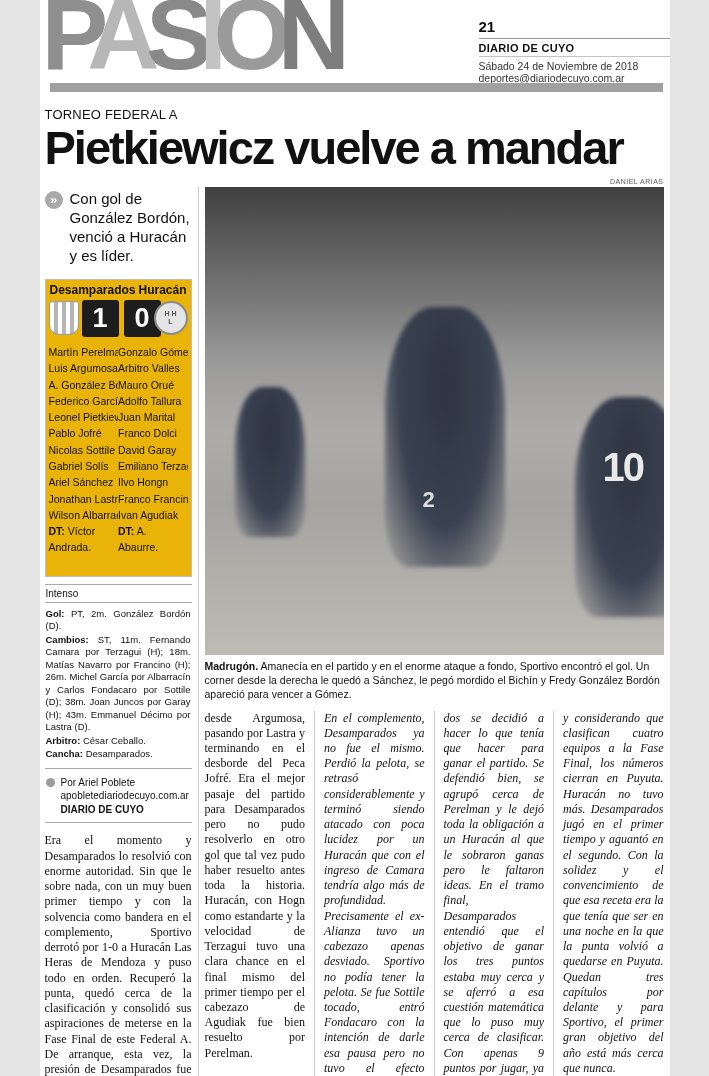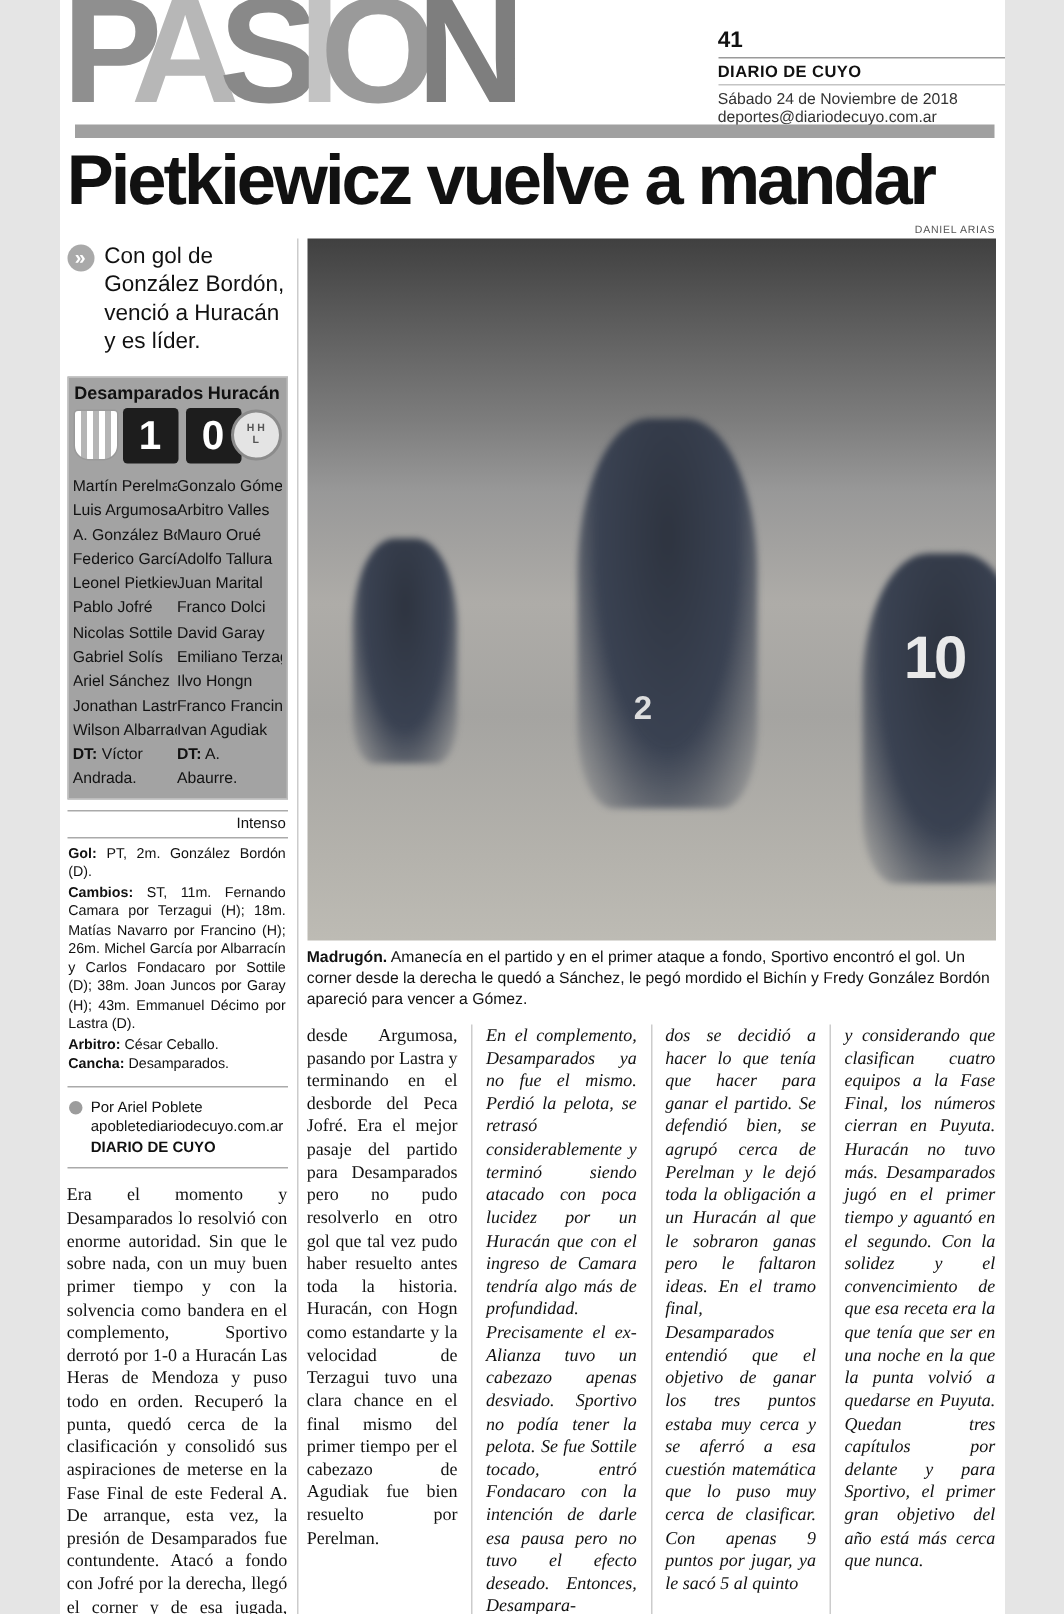--- a/index.html
+++ b/index.html
@@ -28,37 +28,37 @@
 
   
   .story { display:flex; }
   .left-rail { width:154px; flex:none; border-right:1px solid #ccc; padding-right:6px; }
   .right-area { flex:1; padding-left:6px; min-width:0; }
 
   .lead { display:flex; gap:7px; font-size:15px; line-height:1.27; padding-top:2px; }
   .lead-icon { flex:none; width:18px; height:18px; border-radius:50%; background:#a9a9a9; color:#fff;
                font-size:13px; font-weight:bold; text-align:center; line-height:17px; margin-top:2px; }
 
-  .scorebox { margin-top:14px; border:1px solid #bdbdbd; background:#a3a3a3; padding:2px 3px 4px; }
+  .scorebox { margin-top:14px; border:1px solid #bdbdbd; background:#eab308; padding:2px 3px 20px; }
   .sb-head { display:flex; justify-content:space-between; font-weight:bold; font-size:12px; padding:1px 1px 2px; }
   .sb-score { position:relative; height:40px; }
   .crest-home { position:absolute; left:0; top:2px; width:30px; height:34px; border:1px solid #999;
                 border-radius:3px 3px 10px 10px;
                 background:repeating-linear-gradient(90deg,#fff 0 4px,#b5b5b5 4px 8px); }
   .crest-away { position:absolute; right:0; top:2px; width:34px; height:34px; border:2px solid #8b8b8b; border-radius:50%;
                 background:#e4e4e4; display:flex; flex-direction:column; align-items:center; justify-content:center;
                 font-size:7px; font-weight:bold; color:#555; line-height:1.1; }
   .sb-nums { position:absolute; left:33px; top:1px; display:flex; gap:5px; }
   .sb-num { width:37px; height:37px; background:#1d1d1d; border-radius:3px; color:#fff; font-weight:bold;
             font-size:27px; display:flex; align-items:center; justify-content:center; }
   .sb-players { display:flex; font-size:10.5px; padding-top:5px; }
   .sb-col { width:50%; line-height:1.55; }
   .pname { white-space:nowrap; overflow:hidden; }
   .dt-line b { font-weight:bold; }
-  .rating-bar { border-top:1px solid #aaa; border-bottom:1px solid #aaa; font-size:10px; padding:3px 1px; margin-top:7px;text-align:right; }
+  .rating-bar { border-top:1px solid #aaa; border-bottom:1px solid #aaa; font-size:10px; padding:3px 1px; margin-top:7px; }
   .sb-details { font-size:9.5px; line-height:1.32; padding:5px 1px 6px; border-bottom:1px solid #aaa; text-align:justify; }
   .detail { margin-bottom:1px; }
   .detail b { font-weight:bold; }
   .byline { display:flex; gap:6px; padding:7px 1px 6px; border-bottom:1px solid #aaa; font-size:10px; line-height:1.35; }
   .byline-dot { flex:none; width:9px; height:9px; border-radius:50%; background:#9c9c9c; margin-top:2px; }
   .byline-paper { font-weight:bold; }
 
   .serif-text { font-family:"Liberation Serif", serif; font-size:12px; line-height:1.27; text-align:justify; }
   .col1 { margin-top:10px; }
 
@@ -82,28 +82,29 @@
 </head>
 <body>
 
 <div class="page">
 
   <header class="masthead">
     <div class="brand">
       
     <span class="brand-letter">P</span><span class="brand-letter">A</span><span class="brand-letter">S</span><span class="brand-letter">I</span><span class="brand-letter">Ó</span><span class="brand-letter">N</span></div>
     <div class="mast-info">
-      <div class="mast-pagenum">41</div>
+      <div class="mast-pagenum">21</div>
       <div class="mast-paper">DIARIO DE CUYO</div>
       <div class="mast-date">Sábado 24 de Noviembre de 2018</div>
       <div class="mast-email">deportes@diariodecuyo.com.ar</div>
     </div>
     <div class="mast-bar"></div>
   </header>
 
+  <div class="kicker">TORNEO FEDERAL A</div>
   <h1 class="headline">Pietkiewicz vuelve a mandar</h1>
   <div class="credit">DANIEL ARIAS</div>
 
   <div class="story">
     <aside class="left-rail">
       <div class="lead">
         <span class="lead-icon">»</span>
         <p>Con gol de González Bordón, venció a Huracán y es líder.</p>
       </div>
 
@@ -188,21 +189,21 @@
     <div class="right-area">
       <div class="main-photo">
         <span class="ph-blob blob-d"></span>
         <span class="ph-blob blob-a"></span>
         <span class="ph-blob blob-b"></span>
 
         <span class="shirt-num-10">10</span>
         <span class="shirt-num-2">2</span>
       </div>
       <p class="caption">
-        <b>Madrugón.</b><span> Amanecía en el partido y en el primer ataque a fondo, Sportivo encontró el gol. Un corner desde la derecha le quedó a Sánchez, le pegó mordido el Bichín y Fredy González Bordón apareció para vencer a Gómez.</span>
+        <b>Madrugón.</b><span> Amanecía en el partido y en el enorme ataque a fondo, Sportivo encontró el gol. Un corner desde la derecha le quedó a Sánchez, le pegó mordido el Bichín y Fredy González Bordón apareció para vencer a Gómez.</span>
       </p>
       <div class="article-cols">
 
       <div class="col">desde Argumosa, pasando por Lastra y terminando en el desborde del Peca Jofré. Era el mejor pasaje del partido para Desamparados pero no pudo resolverlo en otro gol que tal vez pudo haber resuelto antes toda la historia. Huracán, con Hogn como estandarte y la velocidad de Terzagui tuvo una clara chance en el final mismo del primer tiempo per el cabezazo de Agudiak fue bien resuelto por Perelman.</div>
           <div class="col">En el complemento, Desamparados ya no fue el mismo. Perdió la pelota, se retrasó considerablemente y terminó siendo atacado con poca lucidez por un Huracán que con el ingreso de Camara tendría algo más de profundidad. Precisamente el ex-Alianza tuvo un cabezazo apenas desviado. Sportivo no podía tener la pelota. Se fue Sottile tocado, entró Fondacaro con la intención de darle esa pausa pero no tuvo el efecto deseado. Entonces, Desampara-</div>
           <div class="col">dos se decidió a hacer lo que tenía que hacer para ganar el partido. Se defendió bien, se agrupó cerca de Perelman y le dejó toda la obligación a un Huracán al que le sobraron ganas pero le faltaron ideas. En el tramo final, Desamparados entendió que el objetivo de ganar los tres puntos estaba muy cerca y se aferró a esa cuestión matemática que lo puso muy cerca de clasificar. Con apenas 9 puntos por jugar, ya le sacó 5 al quinto</div>
           <div class="col">y considerando que clasifican cuatro equipos a la Fase Final, los números cierran en Puyuta. Huracán no tuvo más. Desamparados jugó en el primer tiempo y aguantó en el segundo. Con la solidez y el convencimiento de que esa receta era la que tenía que ser en una noche en la que la punta volvió a quedarse en Puyuta. Quedan tres capítulos por delante y para Sportivo, el primer gran objetivo del año está más cerca que nunca.</div>
         </div>
     </div>
   </div>

